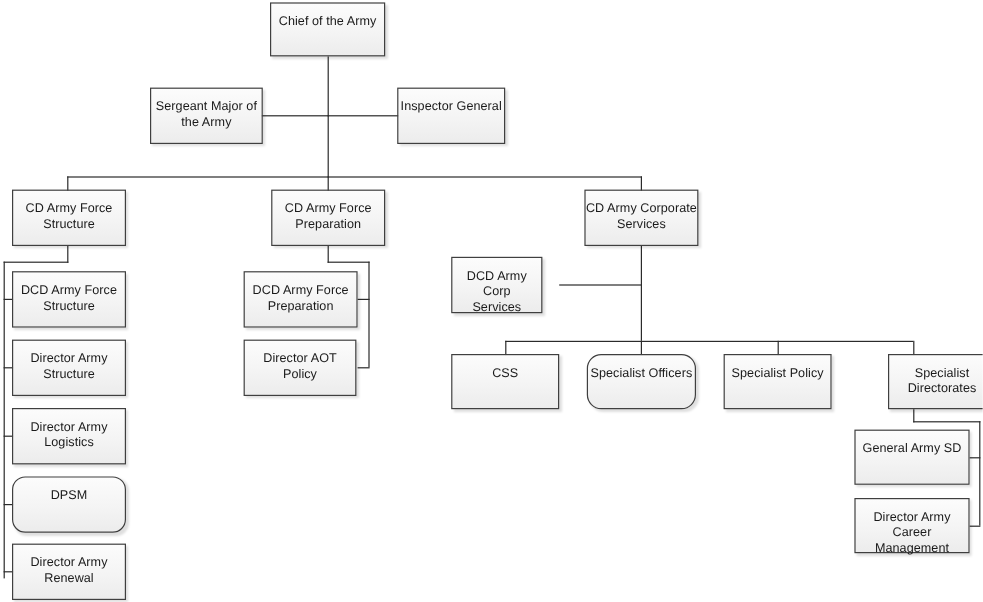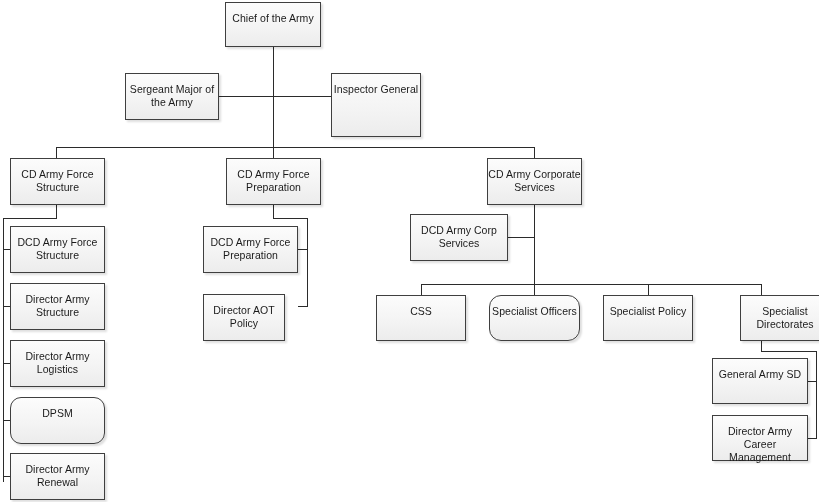--- a/index.html
+++ b/index.html
@@ -85,21 +85,21 @@
       <div class="connector h" style="left: 808px; top: 438px; width: 9px;"></div>
     </div>
   <div id="node-layer">
       <div class="node" style="left: 225px; top: 2px; width: 96px; height: 45px;">
         <span class="node-label">Chief of the Army</span>
       </div>
       <div class="node" style="left: 125px; top: 73px; width: 94px; height: 47px;">
         <span class="node-label">Sergeant Major of
 the Army</span>
       </div>
-      <div class="node" style="left: 331px; top: 73px; width: 90px; height: 64px;">
+      <div class="node" style="left: 331px; top: 73px; width: 90px; height: 47px;">
         <span class="node-label">Inspector General</span>
       </div>
       <div class="node" style="left: 10px; top: 158px; width: 95px; height: 47px;">
         <span class="node-label">CD Army Force
 Structure</span>
       </div>
       <div class="node" style="left: 226px; top: 158px; width: 95px; height: 47px;">
         <span class="node-label">CD Army Force
 Preparation</span>
       </div>
@@ -123,24 +123,24 @@
         <span class="node-label">DPSM</span>
       </div>
       <div class="node" style="left: 10px; top: 453px; width: 95px; height: 47px;">
         <span class="node-label">Director Army
 Renewal</span>
       </div>
       <div class="node" style="left: 203px; top: 226px; width: 95px; height: 47px;">
         <span class="node-label">DCD Army Force
 Preparation</span>
       </div>
-      <div class="node" style="left: 203px; top: 294px; width: 82px; height: 47px;">
+      <div class="node" style="left: 203px; top: 283px; width: 94px; height: 47px;">
         <span class="node-label">Director AOT Policy</span>
       </div>
-      <div class="node" style="left: 376px; top: 214px; width: 98px; height: 47px; margin-left: 34px;">
+      <div class="node" style="left: 376px; top: 214px; width: 76px; height: 47px;">
         <span class="node-label">DCD Army Corp
 Services</span>
       </div>
       <div class="node" style="left: 376px; top: 295px; width: 90px; height: 46px;">
         <span class="node-label">CSS</span>
       </div>
       <div class="node" style="left: 489px; top: 295px; width: 91px; height: 46px; border-radius: 12px;">
         <span class="node-label">Specialist Officers</span>
       </div>
       <div class="node" style="left: 603px; top: 295px; width: 90px; height: 46px;">

